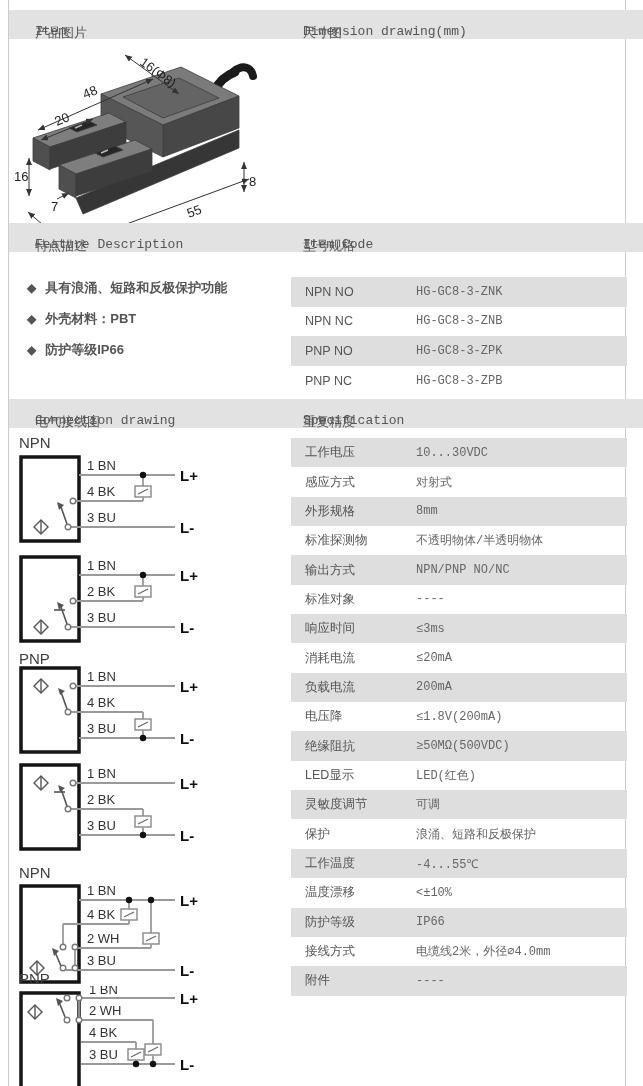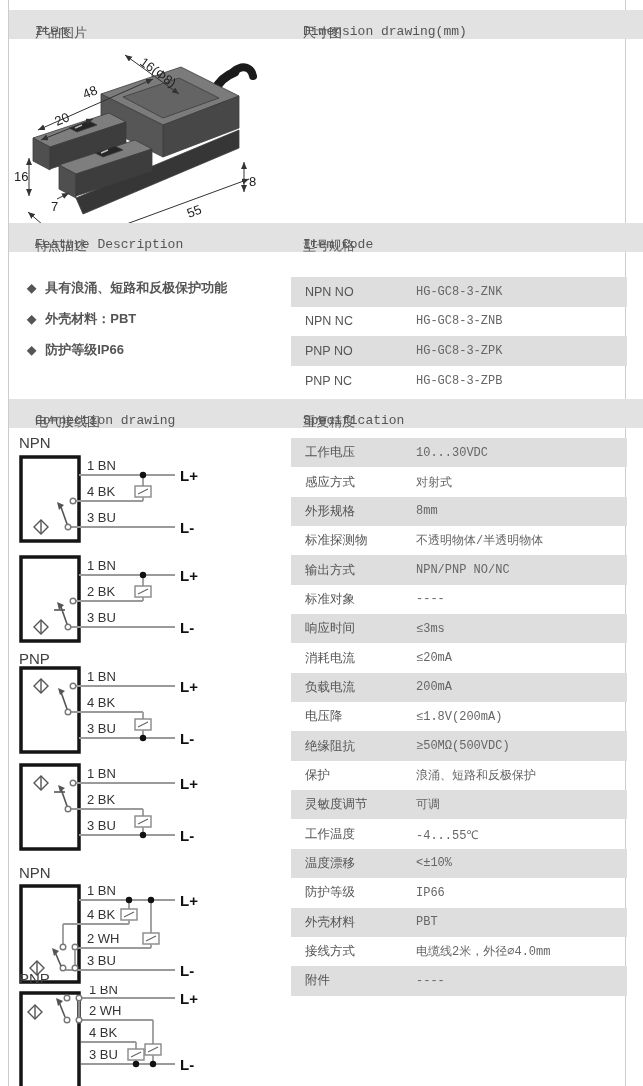--- a/index.html
+++ b/index.html
@@ -207,42 +207,42 @@
       </div>
     <div class="row">
         <span class="lab">电压降</span>
         <span class="val">≤1.8V(200mA)</span>
       </div>
     <div class="row">
         <span class="lab">绝缘阻抗</span>
         <span class="val">≥50MΩ(500VDC)</span>
       </div>
     <div class="row">
+        <span class="lab">LED显示</span>
+        <span class="val">LED(红色)</span>
+      </div>
+    <div class="row">
+        <span class="lab">灵敏度调节</span>
+        <span class="val">可调</span>
+      </div>
+    <div class="row">
         <span class="lab">保护</span>
         <span class="val">浪涌、短路和反极保护</span>
       </div>
     <div class="row">
-        <span class="lab">灵敏度调节</span>
-        <span class="val">可调</span>
-      </div>
-    <div class="row">
         <span class="lab">工作温度</span>
         <span class="val">-4...55℃</span>
       </div>
     <div class="row">
         <span class="lab">温度漂移</span>
         <span class="val">&lt;±10%</span>
       </div>
     <div class="row">
         <span class="lab">防护等级</span>
         <span class="val">IP66</span>
-      </div>
-    <div class="row">
-        <span class="lab">外壳材料</span>
-        <span class="val">PBT</span>
       </div>
     <div class="row">
         <span class="lab">接线方式</span>
         <span class="val">电缆线2米，外径∅4.0mm</span>
       </div>
     <div class="row">
         <span class="lab">附件</span>
         <span class="val">----</span>
       </div>
   </div>

